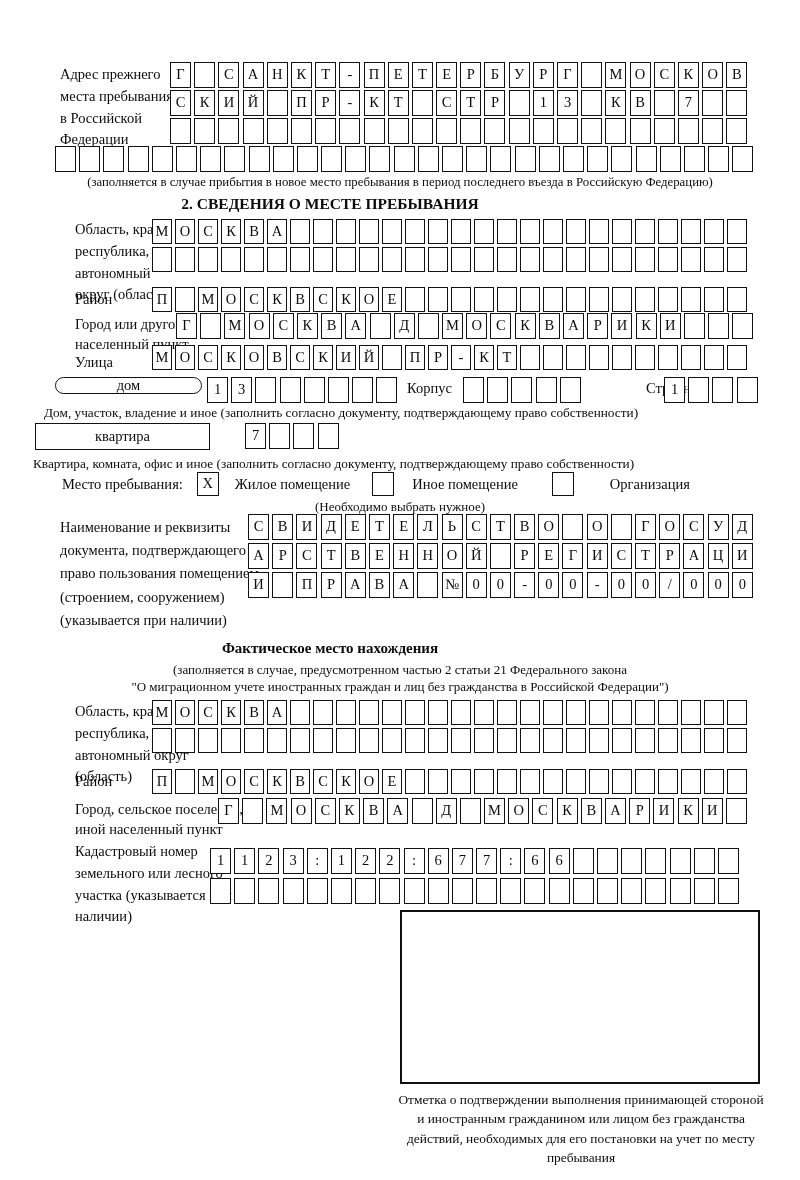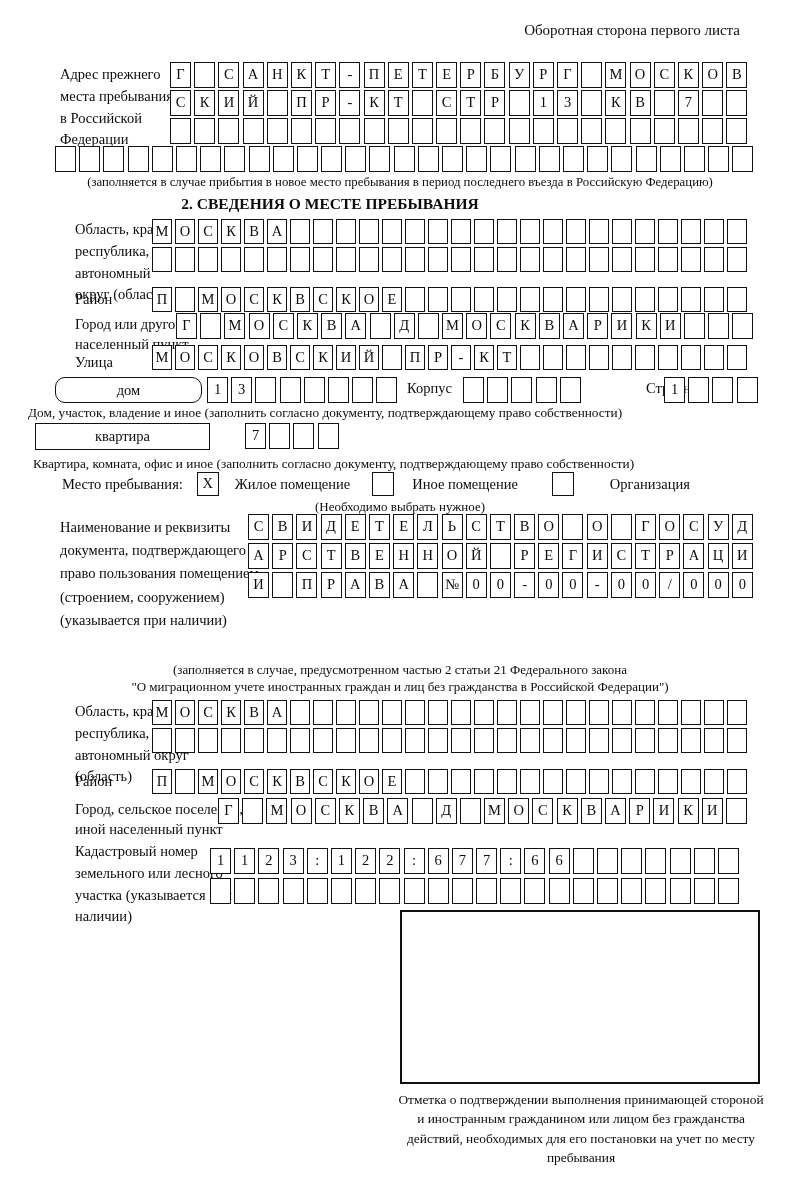--- a/index.html
+++ b/index.html
@@ -21,21 +21,20 @@
         text-align:center;font-size:14.5px;line-height:21px;vertical-align:middle;}
   .inlinelbl{font-size:14.5px;vertical-align:middle;}
   .stamp{box-sizing:border-box;border:2px solid #111;background:#fff;}
   .stampcap{font-size:13.4px;line-height:1.45;text-align:center;}
 </style>
 </head>
 <body>
 
 <div class="page">
 
-  <div class="abs" style="top:22px;left:0;width:740px;text-align:right;font-size:15px;">Оборотная сторона первого листа</div>
 
   <div class="abs lbl" style="top:64px;left:60px;width:120px;">Адрес прежнего места пребывания в Российской Федерации</div>
   <div class="abs cellrow md" style="top:62px;left:170px;"><span class="cell">Г</span><span class="cell"></span><span class="cell">С</span><span class="cell">А</span><span class="cell">Н</span><span class="cell">К</span><span class="cell">Т</span><span class="cell">-</span><span class="cell">П</span><span class="cell">Е</span><span class="cell">Т</span><span class="cell">Е</span><span class="cell">Р</span><span class="cell">Б</span><span class="cell">У</span><span class="cell">Р</span><span class="cell">Г</span><span class="cell"></span><span class="cell">М</span><span class="cell">О</span><span class="cell">С</span><span class="cell">К</span><span class="cell">О</span><span class="cell">В</span></div>
   <div class="abs cellrow md" style="top:90px;left:170px;"><span class="cell">С</span><span class="cell">К</span><span class="cell">И</span><span class="cell">Й</span><span class="cell"></span><span class="cell">П</span><span class="cell">Р</span><span class="cell">-</span><span class="cell">К</span><span class="cell">Т</span><span class="cell"></span><span class="cell">С</span><span class="cell">Т</span><span class="cell">Р</span><span class="cell"></span><span class="cell">1</span><span class="cell">3</span><span class="cell"></span><span class="cell">К</span><span class="cell">В</span><span class="cell"></span><span class="cell">7</span><span class="cell"></span><span class="cell"></span></div>
   <div class="abs cellrow md" style="top:118px;left:170px;"><span class="cell"></span><span class="cell"></span><span class="cell"></span><span class="cell"></span><span class="cell"></span><span class="cell"></span><span class="cell"></span><span class="cell"></span><span class="cell"></span><span class="cell"></span><span class="cell"></span><span class="cell"></span><span class="cell"></span><span class="cell"></span><span class="cell"></span><span class="cell"></span><span class="cell"></span><span class="cell"></span><span class="cell"></span><span class="cell"></span><span class="cell"></span><span class="cell"></span><span class="cell"></span><span class="cell"></span></div>
   <div class="abs cellrow md" style="top:146px;left:55px;"><span class="cell"></span><span class="cell"></span><span class="cell"></span><span class="cell"></span><span class="cell"></span><span class="cell"></span><span class="cell"></span><span class="cell"></span><span class="cell"></span><span class="cell"></span><span class="cell"></span><span class="cell"></span><span class="cell"></span><span class="cell"></span><span class="cell"></span><span class="cell"></span><span class="cell"></span><span class="cell"></span><span class="cell"></span><span class="cell"></span><span class="cell"></span><span class="cell"></span><span class="cell"></span><span class="cell"></span><span class="cell"></span><span class="cell"></span><span class="cell"></span><span class="cell"></span><span class="cell"></span></div>
   <div class="abs note" style="top:175px;">(заполняется в случае прибытия в новое место пребывания в период последнего въезда в Российскую Федерацию)</div>
 
   <div class="abs title" style="top:195px;">2. СВЕДЕНИЯ О МЕСТЕ ПРЕБЫВАНИЯ</div>
 
@@ -45,27 +44,27 @@
 
   <div class="abs lbl" style="top:289px;left:75px;">Район</div>
   <div class="abs cellrow sm" style="top:287px;left:152px;"><span class="cell">П</span><span class="cell"></span><span class="cell">М</span><span class="cell">О</span><span class="cell">С</span><span class="cell">К</span><span class="cell">В</span><span class="cell">С</span><span class="cell">К</span><span class="cell">О</span><span class="cell">Е</span><span class="cell"></span><span class="cell"></span><span class="cell"></span><span class="cell"></span><span class="cell"></span><span class="cell"></span><span class="cell"></span><span class="cell"></span><span class="cell"></span><span class="cell"></span><span class="cell"></span><span class="cell"></span><span class="cell"></span><span class="cell"></span><span class="cell"></span></div>
 
   <div class="abs lbl" style="top:314px;left:75px;width:130px;line-height:1.4;">Город или другой населенный пункт</div>
   <div class="abs cellrow md" style="top:313px;left:176px;"><span class="cell">Г</span><span class="cell"></span><span class="cell">М</span><span class="cell">О</span><span class="cell">С</span><span class="cell">К</span><span class="cell">В</span><span class="cell">А</span><span class="cell"></span><span class="cell">Д</span><span class="cell"></span><span class="cell">М</span><span class="cell">О</span><span class="cell">С</span><span class="cell">К</span><span class="cell">В</span><span class="cell">А</span><span class="cell">Р</span><span class="cell">И</span><span class="cell">К</span><span class="cell">И</span><span class="cell"></span><span class="cell"></span><span class="cell"></span></div>
 
   <div class="abs lbl" style="top:352px;left:75px;">Улица</div>
   <div class="abs cellrow sm" style="top:345px;left:152px;"><span class="cell">М</span><span class="cell">О</span><span class="cell">С</span><span class="cell">К</span><span class="cell">О</span><span class="cell">В</span><span class="cell">С</span><span class="cell">К</span><span class="cell">И</span><span class="cell">Й</span><span class="cell"></span><span class="cell">П</span><span class="cell">Р</span><span class="cell">-</span><span class="cell">К</span><span class="cell">Т</span><span class="cell"></span><span class="cell"></span><span class="cell"></span><span class="cell"></span><span class="cell"></span><span class="cell"></span><span class="cell"></span><span class="cell"></span><span class="cell"></span><span class="cell"></span></div>
 
-  <div class="abs labelbox" style="top:377px;left:55px;width:147px;height:26px;border-radius:10px;">дом</div>
+  <div class="abs labelbox" style="top:377px;left:55px;width:147px;height:17px;border-radius:10px;">дом</div>
   <div class="abs cellrow md" style="top:377px;left:207px;"><span class="cell">1</span><span class="cell">3</span><span class="cell"></span><span class="cell"></span><span class="cell"></span><span class="cell"></span><span class="cell"></span><span class="cell"></span></div>
   <div class="abs inlinelbl" style="top:380px;left:407px;">Корпус</div>
   <div class="abs cellrow md" style="top:377px;left:463px;"><span class="cell"></span><span class="cell"></span><span class="cell"></span><span class="cell"></span><span class="cell"></span></div>
   <div class="abs inlinelbl" style="top:380px;left:607px;margin-left:39px;">Строение</div>
   <div class="abs cellrow md" style="top:377px;left:664px;"><span class="cell">1</span><span class="cell"></span><span class="cell"></span><span class="cell"></span></div>
-  <div class="abs cap" style="top:405px;left:28px;font-family:Liberation Serif, serif;">Дом, участок, владение и иное (заполнить согласно документу, подтверждающему право собственности)</div>
+  <div class="abs cap" style="top:405px;left:44px;font-family:Liberation Serif, serif;">Дом, участок, владение и иное (заполнить согласно документу, подтверждающему право собственности)</div>
 
   <div class="abs labelbox" style="top:423px;left:35px;width:175px;height:27px;">квартира</div>
   <div class="abs cellrow md" style="top:423px;left:245px;"><span class="cell">7</span><span class="cell"></span><span class="cell"></span><span class="cell"></span></div>
   <div class="abs cap" style="top:456px;left:33px;">Квартира, комната, офис и иное (заполнить согласно документу, подтверждающему право собственности)</div>
 
   <div class="abs" style="top:472px;left:62px;white-space:nowrap;">
     <span class="inlinelbl">Место пребывания:</span>
     <span class="chk" style="margin-left:10px;">X</span>
     <span class="inlinelbl" style="margin-left:12px;">Жилое помещение</span>
     <span class="chk" style="margin-left:18px;"></span>
@@ -73,20 +72,21 @@
     <span class="chk" style="margin-left:30px;"></span>
     <span class="inlinelbl" style="margin-left:32px;">Организация</span>
   </div>
   <div class="abs note" style="top:499px;font-size:13px;">(Необходимо выбрать нужное)</div>
 
   <div class="abs lbl" style="top:516px;left:60px;width:200px;line-height:1.6;">Наименование и реквизиты документа, подтверждающего право пользования помещением (строением, сооружением) (указывается при наличии)</div>
   <div class="abs cellrow md" style="top:514px;left:248px;"><span class="cell">С</span><span class="cell">В</span><span class="cell">И</span><span class="cell">Д</span><span class="cell">Е</span><span class="cell">Т</span><span class="cell">Е</span><span class="cell">Л</span><span class="cell">Ь</span><span class="cell">С</span><span class="cell">Т</span><span class="cell">В</span><span class="cell">О</span><span class="cell"></span><span class="cell">О</span><span class="cell"></span><span class="cell">Г</span><span class="cell">О</span><span class="cell">С</span><span class="cell">У</span><span class="cell">Д</span></div>
   <div class="abs cellrow md" style="top:543px;left:248px;"><span class="cell">А</span><span class="cell">Р</span><span class="cell">С</span><span class="cell">Т</span><span class="cell">В</span><span class="cell">Е</span><span class="cell">Н</span><span class="cell">Н</span><span class="cell">О</span><span class="cell">Й</span><span class="cell"></span><span class="cell">Р</span><span class="cell">Е</span><span class="cell">Г</span><span class="cell">И</span><span class="cell">С</span><span class="cell">Т</span><span class="cell">Р</span><span class="cell">А</span><span class="cell">Ц</span><span class="cell">И</span></div>
   <div class="abs cellrow md" style="top:572px;left:248px;"><span class="cell">И</span><span class="cell"></span><span class="cell">П</span><span class="cell">Р</span><span class="cell">А</span><span class="cell">В</span><span class="cell">А</span><span class="cell"></span><span class="cell">№</span><span class="cell">0</span><span class="cell">0</span><span class="cell">-</span><span class="cell">0</span><span class="cell">0</span><span class="cell">-</span><span class="cell">0</span><span class="cell">0</span><span class="cell">/</span><span class="cell">0</span><span class="cell">0</span><span class="cell">0</span></div>
 
+  <div class="abs title" style="top:640px;font-size:15px;">Фактическое место нахождения</div>
   <div class="abs note" style="top:662px;font-size:13px;">(заполняется в случае, предусмотренном частью 2 статьи 21 Федерального закона</div>
   <div class="abs note" style="top:679px;font-size:13px;">"О миграционном учете иностранных граждан и лиц без гражданства в Российской Федерации")</div>
 
   <div class="abs lbl" style="top:701px;left:75px;width:135px;">Область, край, республика, автономный округ (область)</div>
   <div class="abs cellrow sm" style="top:700px;left:152px;"><span class="cell">М</span><span class="cell">О</span><span class="cell">С</span><span class="cell">К</span><span class="cell">В</span><span class="cell">А</span><span class="cell"></span><span class="cell"></span><span class="cell"></span><span class="cell"></span><span class="cell"></span><span class="cell"></span><span class="cell"></span><span class="cell"></span><span class="cell"></span><span class="cell"></span><span class="cell"></span><span class="cell"></span><span class="cell"></span><span class="cell"></span><span class="cell"></span><span class="cell"></span><span class="cell"></span><span class="cell"></span><span class="cell"></span><span class="cell"></span></div>
   <div class="abs cellrow sm" style="top:728px;left:152px;"><span class="cell"></span><span class="cell"></span><span class="cell"></span><span class="cell"></span><span class="cell"></span><span class="cell"></span><span class="cell"></span><span class="cell"></span><span class="cell"></span><span class="cell"></span><span class="cell"></span><span class="cell"></span><span class="cell"></span><span class="cell"></span><span class="cell"></span><span class="cell"></span><span class="cell"></span><span class="cell"></span><span class="cell"></span><span class="cell"></span><span class="cell"></span><span class="cell"></span><span class="cell"></span><span class="cell"></span><span class="cell"></span><span class="cell"></span></div>
 
   <div class="abs lbl" style="top:771px;left:75px;">Район</div>
   <div class="abs cellrow sm" style="top:769px;left:152px;"><span class="cell">П</span><span class="cell"></span><span class="cell">М</span><span class="cell">О</span><span class="cell">С</span><span class="cell">К</span><span class="cell">В</span><span class="cell">С</span><span class="cell">К</span><span class="cell">О</span><span class="cell">Е</span><span class="cell"></span><span class="cell"></span><span class="cell"></span><span class="cell"></span><span class="cell"></span><span class="cell"></span><span class="cell"></span><span class="cell"></span><span class="cell"></span><span class="cell"></span><span class="cell"></span><span class="cell"></span><span class="cell"></span><span class="cell"></span><span class="cell"></span></div>
 

